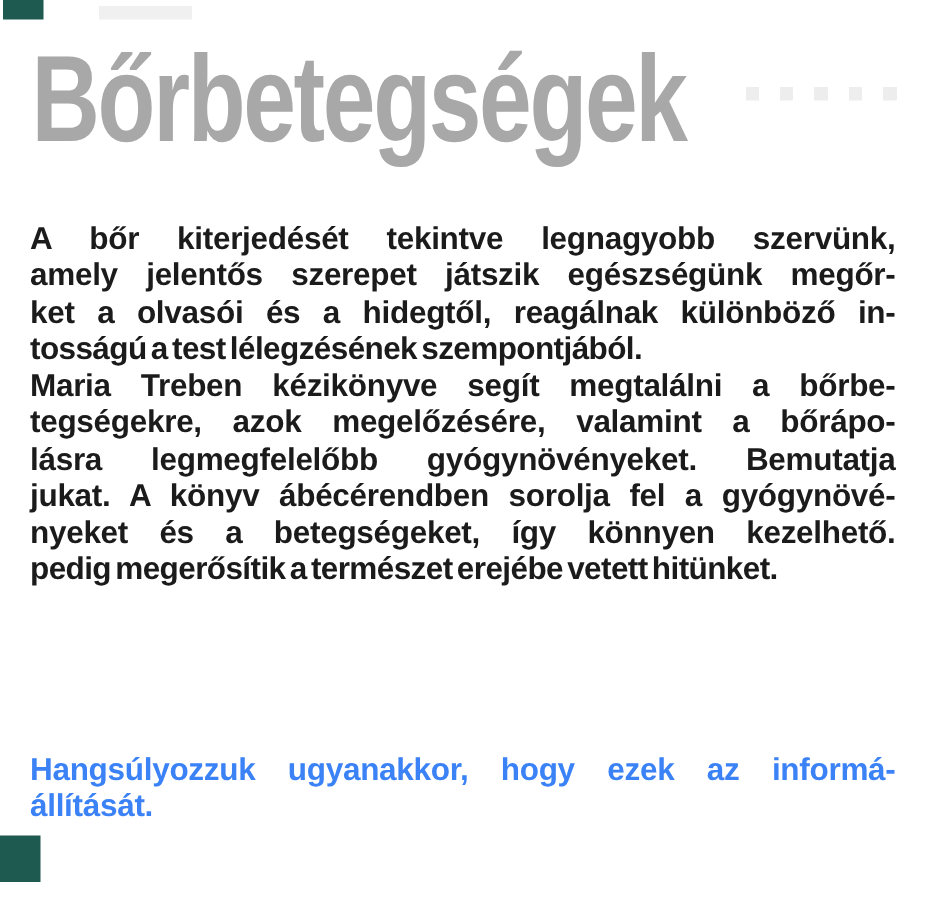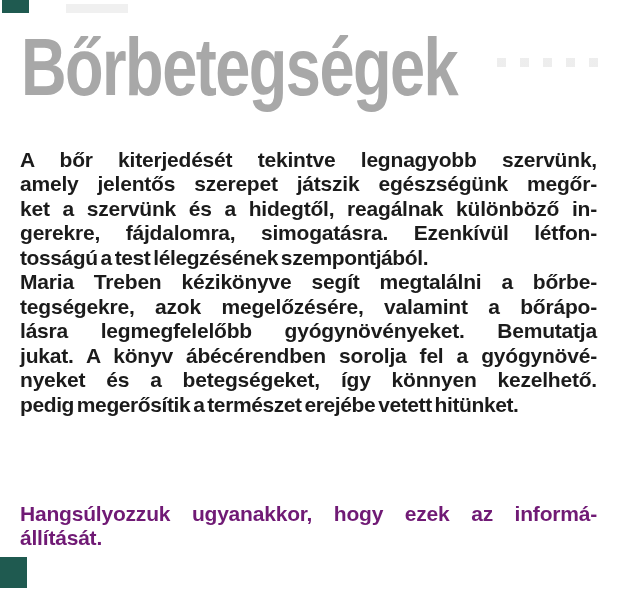--- a/index.html
+++ b/index.html
@@ -81,39 +81,38 @@
     word-spacing: -2.6px;
     letter-spacing: -0.4px;
   }
   .note {
     position: absolute;
     left: 20px;
     top: 502px;
     width: 577px;
   }
   .note .line {
-    color: #701a75;
+    color: #3b82f6;
   }
 </style>
 </head>
 <body>
 
 <div class="page">
 
   <div class="corner-mark top-left"></div>
   <div class="scan-smudge"></div>
   <div class="ghost-dashes"></div>
 
   <div class="title">Bőrbetegségek</div>
 
   <div class="textcol">
     <div class="line justify">A bőr kiterjedését tekintve legnagyobb szervünk,</div>
     <div class="line justify">amely jelentős szerepet játszik egészségünk megőr-</div>
-    <div class="line justify">ket a szervünk és a hidegtől, reagálnak különböző in-</div>
-    <div class="line justify">gerekre, fájdalomra, simogatásra. Ezenkívül létfon-</div>
+    <div class="line justify">ket a olvasói és a hidegtől, reagálnak különböző in-</div>
     <div class="line tight">tosságú a test lélegzésének szempontjából.</div>
     <div class="line justify">Maria Treben kézikönyve segít megtalálni a bőrbe-</div>
     <div class="line justify">tegségekre, azok megelőzésére, valamint a bőrápo-</div>
     <div class="line justify">lásra legmegfelelőbb gyógynövényeket. Bemutatja</div>
     <div class="line justify">jukat. A könyv ábécérendben sorolja fel a gyógynövé-</div>
     <div class="line justify">nyeket és a betegségeket, így könnyen kezelhető.</div>
     <div class="line tight">pedig megerősítik a természet erejébe vetett hitünket.</div>
   </div>
 
   <div class="note">

